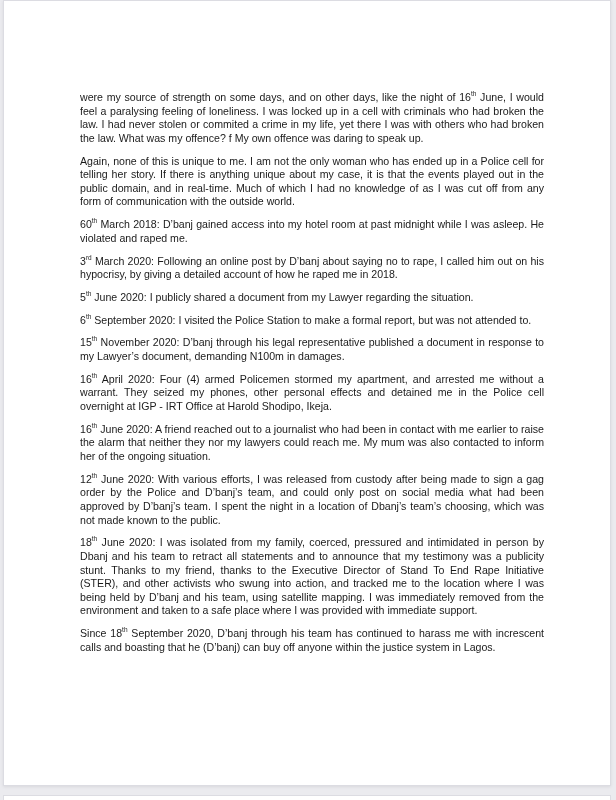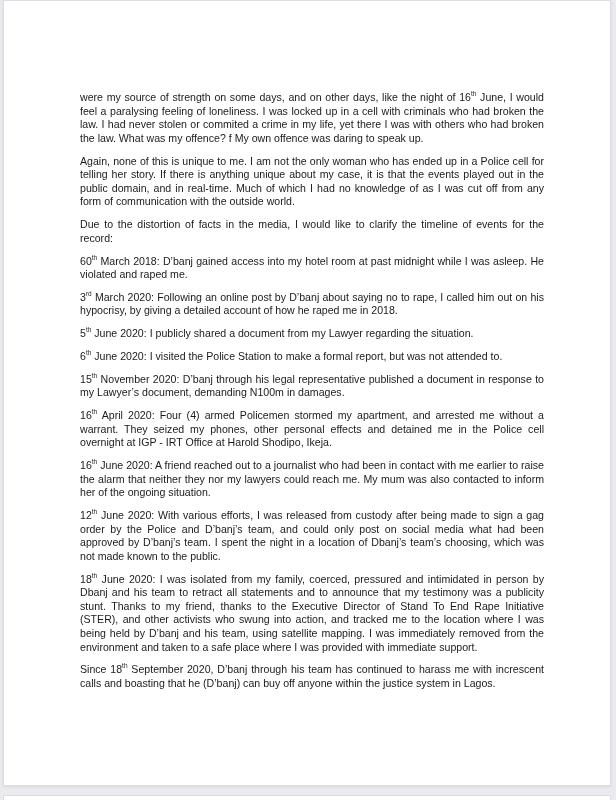--- a/index.html
+++ b/index.html
@@ -55,25 +55,24 @@
       vertical-align: super;
     }
   </style>
 </head>
 <body>
 
 <div class="page">
   <div class="content" id="doc-body">
       <p><span>were my source of strength on some days, and on other days, like the night of 16</span><sup>th</sup><span> June, I would feel a paralysing feeling of loneliness. I was locked up in a cell with criminals who had broken the law. I had never stolen or commited a crime in my life, yet there I was with others who had broken the law. What was my offence? f My own offence was daring to speak up.</span></p>
       <p><span>Again, none of this is unique to me. I am not the only woman who has ended up in a Police cell for telling her story. If there is anything unique about my case, it is that the events played out in the public domain, and in real-time. Much of which I had no knowledge of as I was cut off from any form of communication with the outside world.</span></p>
-      <p><span>Due to the distortion of facts in the media, I would like to clarify the timeline of events for the record:</span></p>
       <p><span>60</span><sup>th</sup><span> March 2018: D’banj gained access into my hotel room at past midnight while I was asleep. He violated and raped me.</span></p>
       <p><span>3</span><sup>rd</sup><span> March 2020: Following an online post by D’banj about saying no to rape, I called him out on his hypocrisy, by giving a detailed account of how he raped me in 2018.</span></p>
       <p><span>5</span><sup>th</sup><span> June 2020: I publicly shared a document from my Lawyer regarding the situation.</span></p>
-      <p><span>6</span><sup>th</sup><span> June 2020: I visited the Police Station to make a formal report, but was not attended to.</span></p>
+      <p><span>6</span><sup>th</sup><span> September 2020: I visited the Police Station to make a formal report, but was not attended to.</span></p>
       <p><span>15</span><sup>th</sup><span> November 2020: D’banj through his legal representative published a document in response to my Lawyer’s document, demanding N100m in damages.</span></p>
       <p><span>16</span><sup>th</sup><span> April 2020: Four (4) armed Policemen stormed my apartment, and arrested me without a warrant. They seized my phones, other personal effects and detained me in the Police cell overnight at IGP - IRT Office at Harold Shodipo, Ikeja.</span></p>
       <p><span>16</span><sup>th</sup><span> June 2020: A friend reached out to a journalist who had been in contact with me earlier to raise the alarm that neither they nor my lawyers could reach me. My mum was also contacted to inform her of the ongoing situation.</span></p>
       <p><span>12</span><sup>th</sup><span> June 2020: With various efforts, I was released from custody after being made to sign a gag order by the Police and D’banj’s team, and could only post on social media what had been approved by D’banj’s team. I spent the night in a location of Dbanj’s team’s choosing, which was not made known to the public.</span></p>
       <p><span>18</span><sup>th</sup><span> June 2020: I was isolated from my family, coerced, pressured and intimidated in person by Dbanj and his team to retract all statements and to announce that my testimony was a publicity stunt. Thanks to my friend, thanks to the Executive Director of Stand To End Rape Initiative (STER), and other activists who swung into action, and tracked me to the location where I was being held by D’banj and his team, using satellite mapping. I was immediately removed from the environment and taken to a safe place where I was provided with immediate support.</span></p>
       <p><span>Since 18</span><sup>th</sup><span> September 2020, D’banj through his team has continued to harass me with increscent calls and boasting that he (D’banj) can buy off anyone within the justice system in Lagos.</span></p>
     </div>
 </div>
 <div class="page-next"></div>
 

